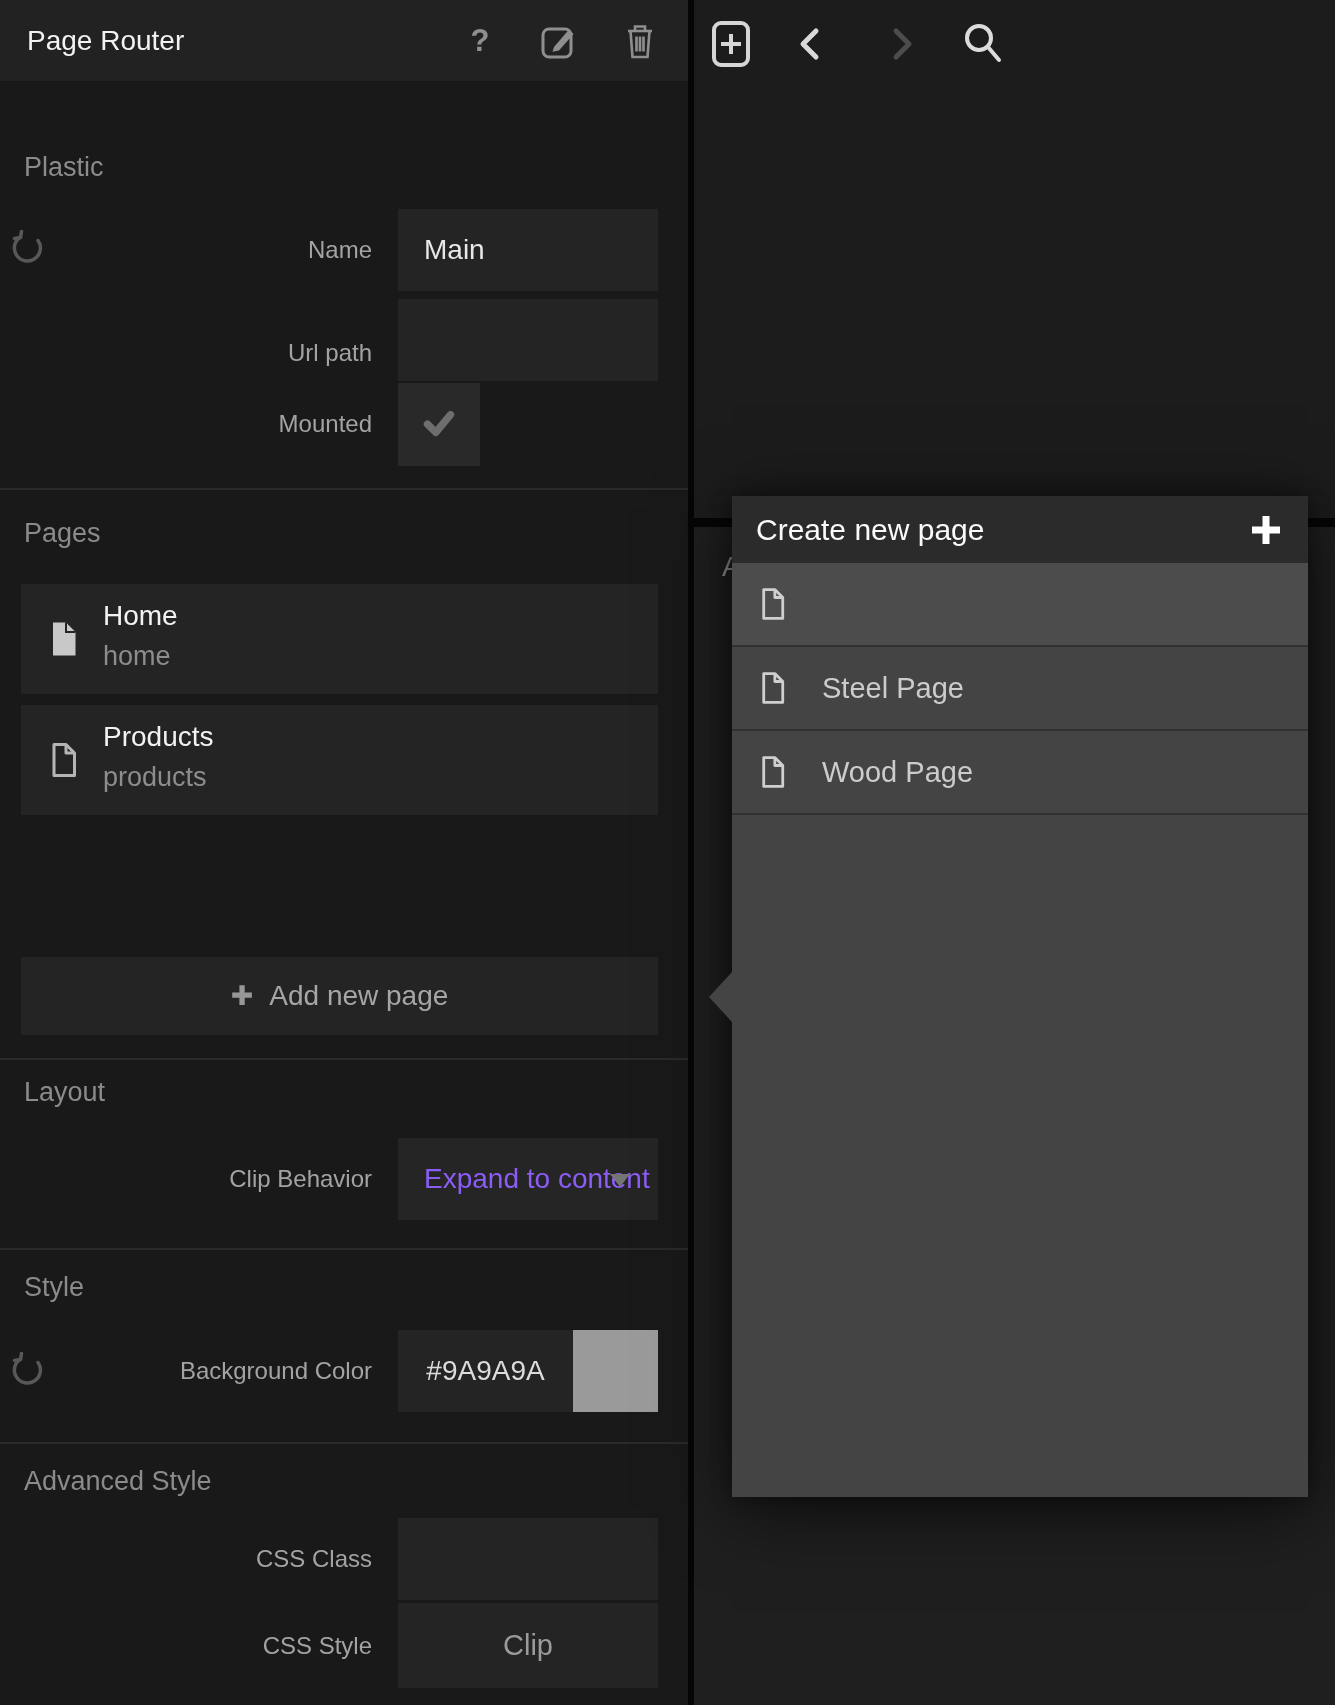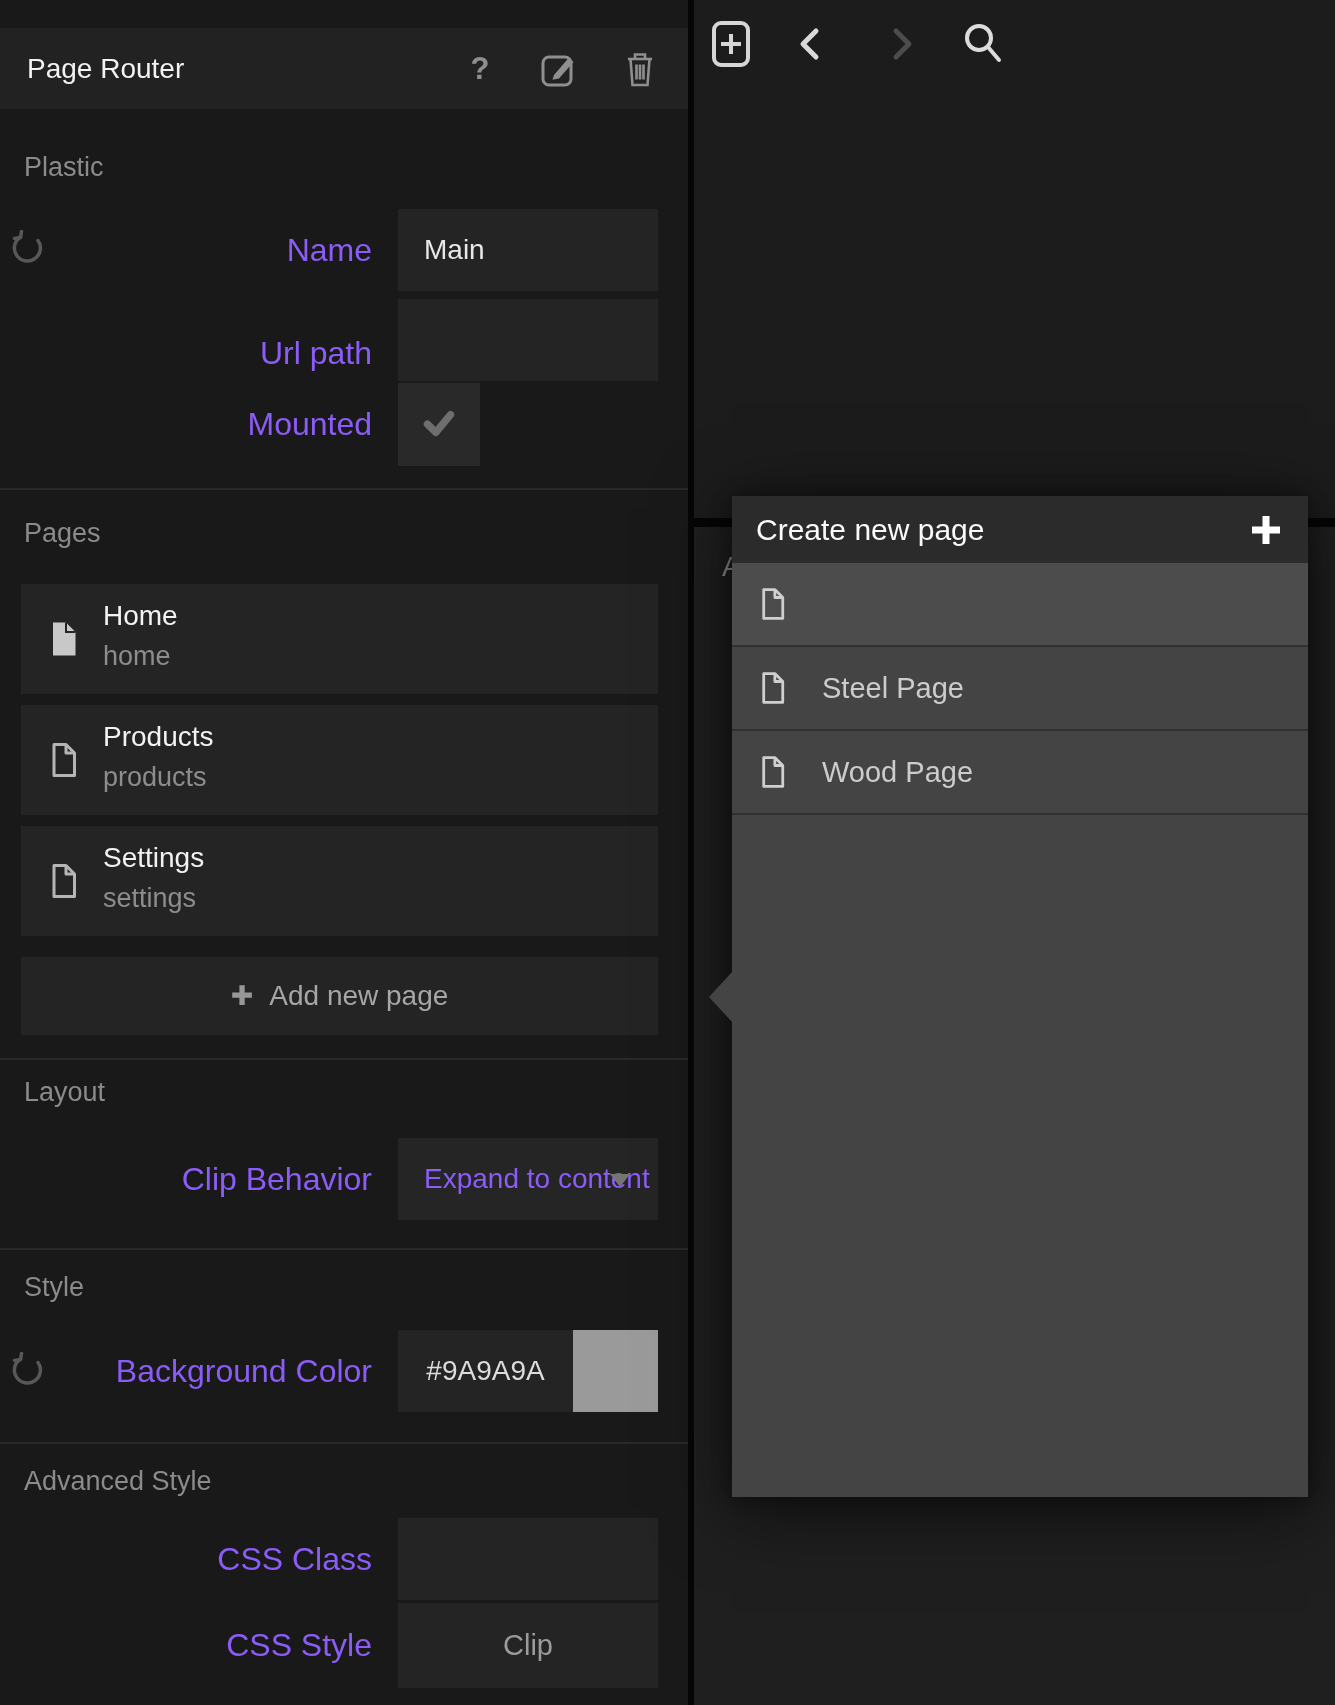--- a/index.html
+++ b/index.html
@@ -5,33 +5,33 @@
   * { margin:0; padding:0; box-sizing:border-box; }
   html,body { background:#111; }
   .screen {
     position:relative; width:1335px; height:1705px; overflow:hidden;
     background:#1f1f1f; font-family:"Liberation Sans", sans-serif;
     -webkit-font-smoothing:antialiased;
   }
 
   
   .left-panel { position:absolute; left:0; top:0; width:688px; height:100%; background:#191919; }
-  .lp-header { position:absolute; left:0; top:0; width:688px; height:81px; background:#222222;margin-top:28px; }
+  .lp-header { position:absolute; left:0; top:0; width:688px; height:81px; background:#222222; }
   .lp-title { position:absolute; left:27px; top:0; height:81px; line-height:81px; font-size:28px; color:#f2f2f2; }
   .hicon { position:absolute; top:0; width:40px; height:81px; display:flex; align-items:center; justify-content:center; cursor:pointer; }
   .hicon-help { left:460px; font-size:31px; font-weight:bold; color:#8f8f8f; }
   .hicon-edit { left:539px; }
   .hicon-trash { left:620px; }
 
   .sect-label { position:absolute; left:24px; font-size:27px; color:#8b8b8b; }
   .sect-div { position:absolute; left:0; width:688px; height:2px; background:#2a2a2a; }
 
   .reset-btn { position:absolute; left:8px; width:38px; height:38px; cursor:pointer; }
 
-  .field-label { position:absolute; left:0; width:372px; height:82px; line-height:82px; text-align:right; font-size:32px; color:#8b5cf6; }
+  .field-label { position:absolute; left:0; width:372px; height:82px; line-height:82px; text-align:right; font-size:24px; color:#a3a3a3; }
   .inp { position:absolute; left:398px; width:260px; height:82px; background:#242424; font-size:28px; color:#e8e8e8; line-height:82px; padding-left:26px; white-space:nowrap; overflow:hidden; }
 
   .checkbox { position:absolute; left:398px; top:383px; width:82px; height:83px; background:#292929; display:flex; align-items:center; justify-content:center; cursor:pointer; }
 
   .page-row { position:absolute; left:21px; width:637px; height:110px; background:#242424; cursor:pointer; }
   .page-row .doc { position:absolute; left:29px; top:37px; }
   .row-title { position:absolute; left:82px; top:16px; font-size:28px; color:#f2f2f2; }
   .row-sub { position:absolute; left:82px; top:57px; font-size:27px; color:#8d8d8d; }
 
   .add-btn { position:absolute; left:21px; top:957px; width:637px; height:78px; background:#242424; display:flex; align-items:center; justify-content:center; gap:16px; cursor:pointer; }
@@ -144,32 +144,20 @@
       <span class="doc">
         <svg width="28" height="36" viewBox="0 0 28 36">
           <path d="M3 1.5 H16 L25.5 11 V34.5 H3 Z" fill="#c8c8c8"></path>
           <path d="M16 1.5 V11 H25.5" fill="none" stroke="#242424" stroke-width="2"></path>
         </svg>
       </span>
       <div class="row-title">Home</div>
       <div class="row-sub">home</div>
     </div>
 
-    <div class="page-row" style="top:826px;">
-      <span class="doc">
-        <svg width="28" height="36" viewBox="0 0 28 36">
-          <g fill="none" stroke="#b5b5b5" stroke-width="3" stroke-linejoin="round">
-            <path d="M4 2.5 H16 L24.5 11 V33.5 H4 Z"></path>
-            <path d="M16 2.5 V11 H24.5"></path>
-          </g>
-        </svg>
-      </span>
-      <div class="row-title">Settings</div>
-      <div class="row-sub">settings</div>
-    </div>
 
     <div class="add-btn">
       <span class="plus">✚</span>
       <span class="lbl">Add new page</span>
     </div>
 
     <div class="sect-div" style="top:1058px;"></div>
     <div class="sect-label" style="top:1077px;">Layout</div>
     <div class="field-label" style="top:1138px;">Clip Behavior</div>
     <div class="dropdown">

